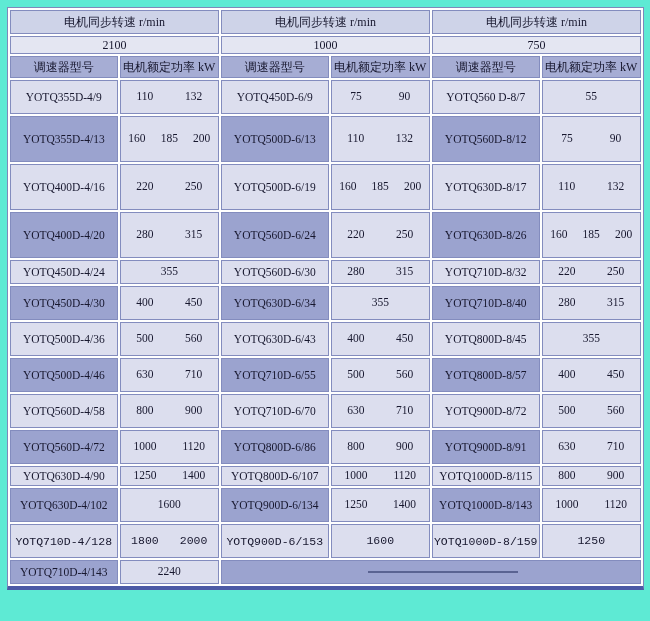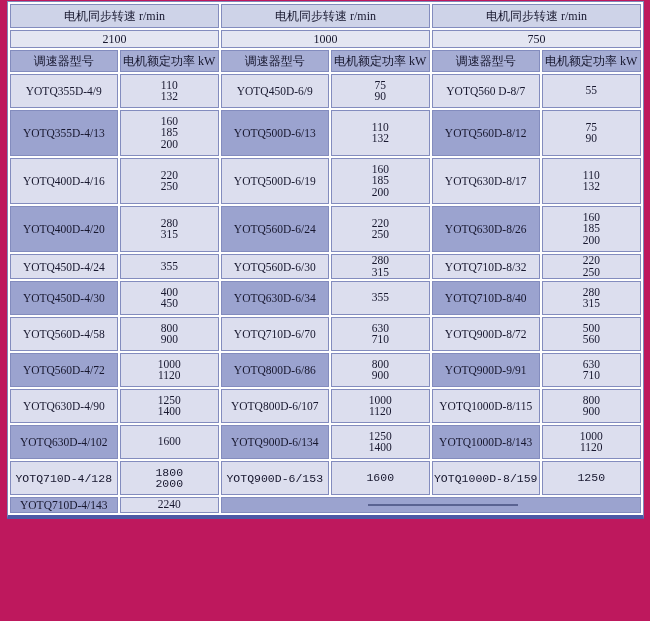--- a/index.html
+++ b/index.html
@@ -5,22 +5,22 @@
   html, body {
     margin: 0;
     padding: 0;
     background: #ffffff;
     font-family: "Liberation Serif", serif;
   }
   .page {
     width: 650px;
     height: 621px;
     box-sizing: border-box;
-    padding: 1px 6px 8px 7px;
-    background: #be185d;
+    padding: 7px 6px 8px 7px;
+    background: #5eead4;
   }
   table.spec {
     width: 637px;
     table-layout: fixed;
     border-collapse: separate;
     border-spacing: 2px;
     background: #ffffff;
     border: 1px solid #7f88bb;
     border-bottom: 4px solid #4c5aa6;
   }
@@ -37,21 +37,21 @@
   }
   tr.hdr-speed td { background: #ced3e8; height: 22px; font-size: 12px; }
   tr.hdr-rpm td   { background: #e4e6f2; height: 16px; font-size: 12px; }
   tr.hdr-cols td  { background: #a6add4; height: 20px; font-size: 12px; }
   td.model { background: #dcdeee; }
   td.model.dark { background: #9ba3cf; }
   td.power { background: #dcdeee; }
   td.merged { background: #9ba3cf; }
   .stack {
     display: flex;
-    flex-direction: column;
+    flex-direction: row;
     justify-content: space-around;
     height: 100%;
     text-align: center;
   }
   .stack span { line-height: 1; }
   .dash-line {
     width: 150px;
     height: 0;
     border-top: 2px solid #5a6392;
     margin: 0 auto;
@@ -225,20 +225,65 @@
           </td>
           <td class="model dark">YOTQ710D-8/40</td>
           <td class="power">
             <div class="stack">
               <span>280</span>
               <span>315</span>
             </div>
           </td>
         </tr>
         <tr style="height: 34px;">
+          <td class="model">YOTQ500D-4/36</td>
+          <td class="power">
+            <div class="stack">
+              <span>500</span>
+              <span>560</span>
+            </div>
+          </td>
+          <td class="model">YOTQ630D-6/43</td>
+          <td class="power">
+            <div class="stack">
+              <span>400</span>
+              <span>450</span>
+            </div>
+          </td>
+          <td class="model">YOTQ800D-8/45</td>
+          <td class="power">
+            <div class="stack">
+              <span>355</span>
+            </div>
+          </td>
+        </tr>
+        <tr style="height: 34px;">
+          <td class="model dark">YOTQ500D-4/46</td>
+          <td class="power">
+            <div class="stack">
+              <span>630</span>
+              <span>710</span>
+            </div>
+          </td>
+          <td class="model dark">YOTQ710D-6/55</td>
+          <td class="power">
+            <div class="stack">
+              <span>500</span>
+              <span>560</span>
+            </div>
+          </td>
+          <td class="model dark">YOTQ800D-8/57</td>
+          <td class="power">
+            <div class="stack">
+              <span>400</span>
+              <span>450</span>
+            </div>
+          </td>
+        </tr>
+        <tr style="height: 34px;">
           <td class="model">YOTQ560D-4/58</td>
           <td class="power">
             <div class="stack">
               <span>800</span>
               <span>900</span>
             </div>
           </td>
           <td class="model">YOTQ710D-6/70</td>
           <td class="power">
             <div class="stack">
@@ -262,29 +307,29 @@
               <span>1120</span>
             </div>
           </td>
           <td class="model dark">YOTQ800D-6/86</td>
           <td class="power">
             <div class="stack">
               <span>800</span>
               <span>900</span>
             </div>
           </td>
-          <td class="model dark">YOTQ900D-9/91</td>
+          <td class="model dark">YOTQ900D-8/91</td>
           <td class="power">
             <div class="stack">
               <span>630</span>
               <span>710</span>
             </div>
           </td>
         </tr>
-        <tr style="height: 34px;">
+        <tr style="height: 20px;">
           <td class="model">YOTQ630D-4/90</td>
           <td class="power">
             <div class="stack">
               <span>1250</span>
               <span>1400</span>
             </div>
           </td>
           <td class="model">YOTQ800D-6/107</td>
           <td class="power">
             <div class="stack">
@@ -336,21 +381,21 @@
               <span>1600</span>
             </div>
           </td>
           <td class="model">YOTQ1000D-8/159</td>
           <td class="power">
             <div class="stack">
               <span>1250</span>
             </div>
           </td>
         </tr>
-        <tr style="height: 16px; border-radius: 10px;">
+        <tr style="height: 24px; border-radius: 10px;">
           <td class="model dark">YOTQ710D-4/143</td>
           <td class="power">
             <div class="stack">
               <span>2240</span>
             </div>
           </td>
           <td colspan="4" class="merged">
             <div class="dash-line"></div>
           </td>
         </tr>

